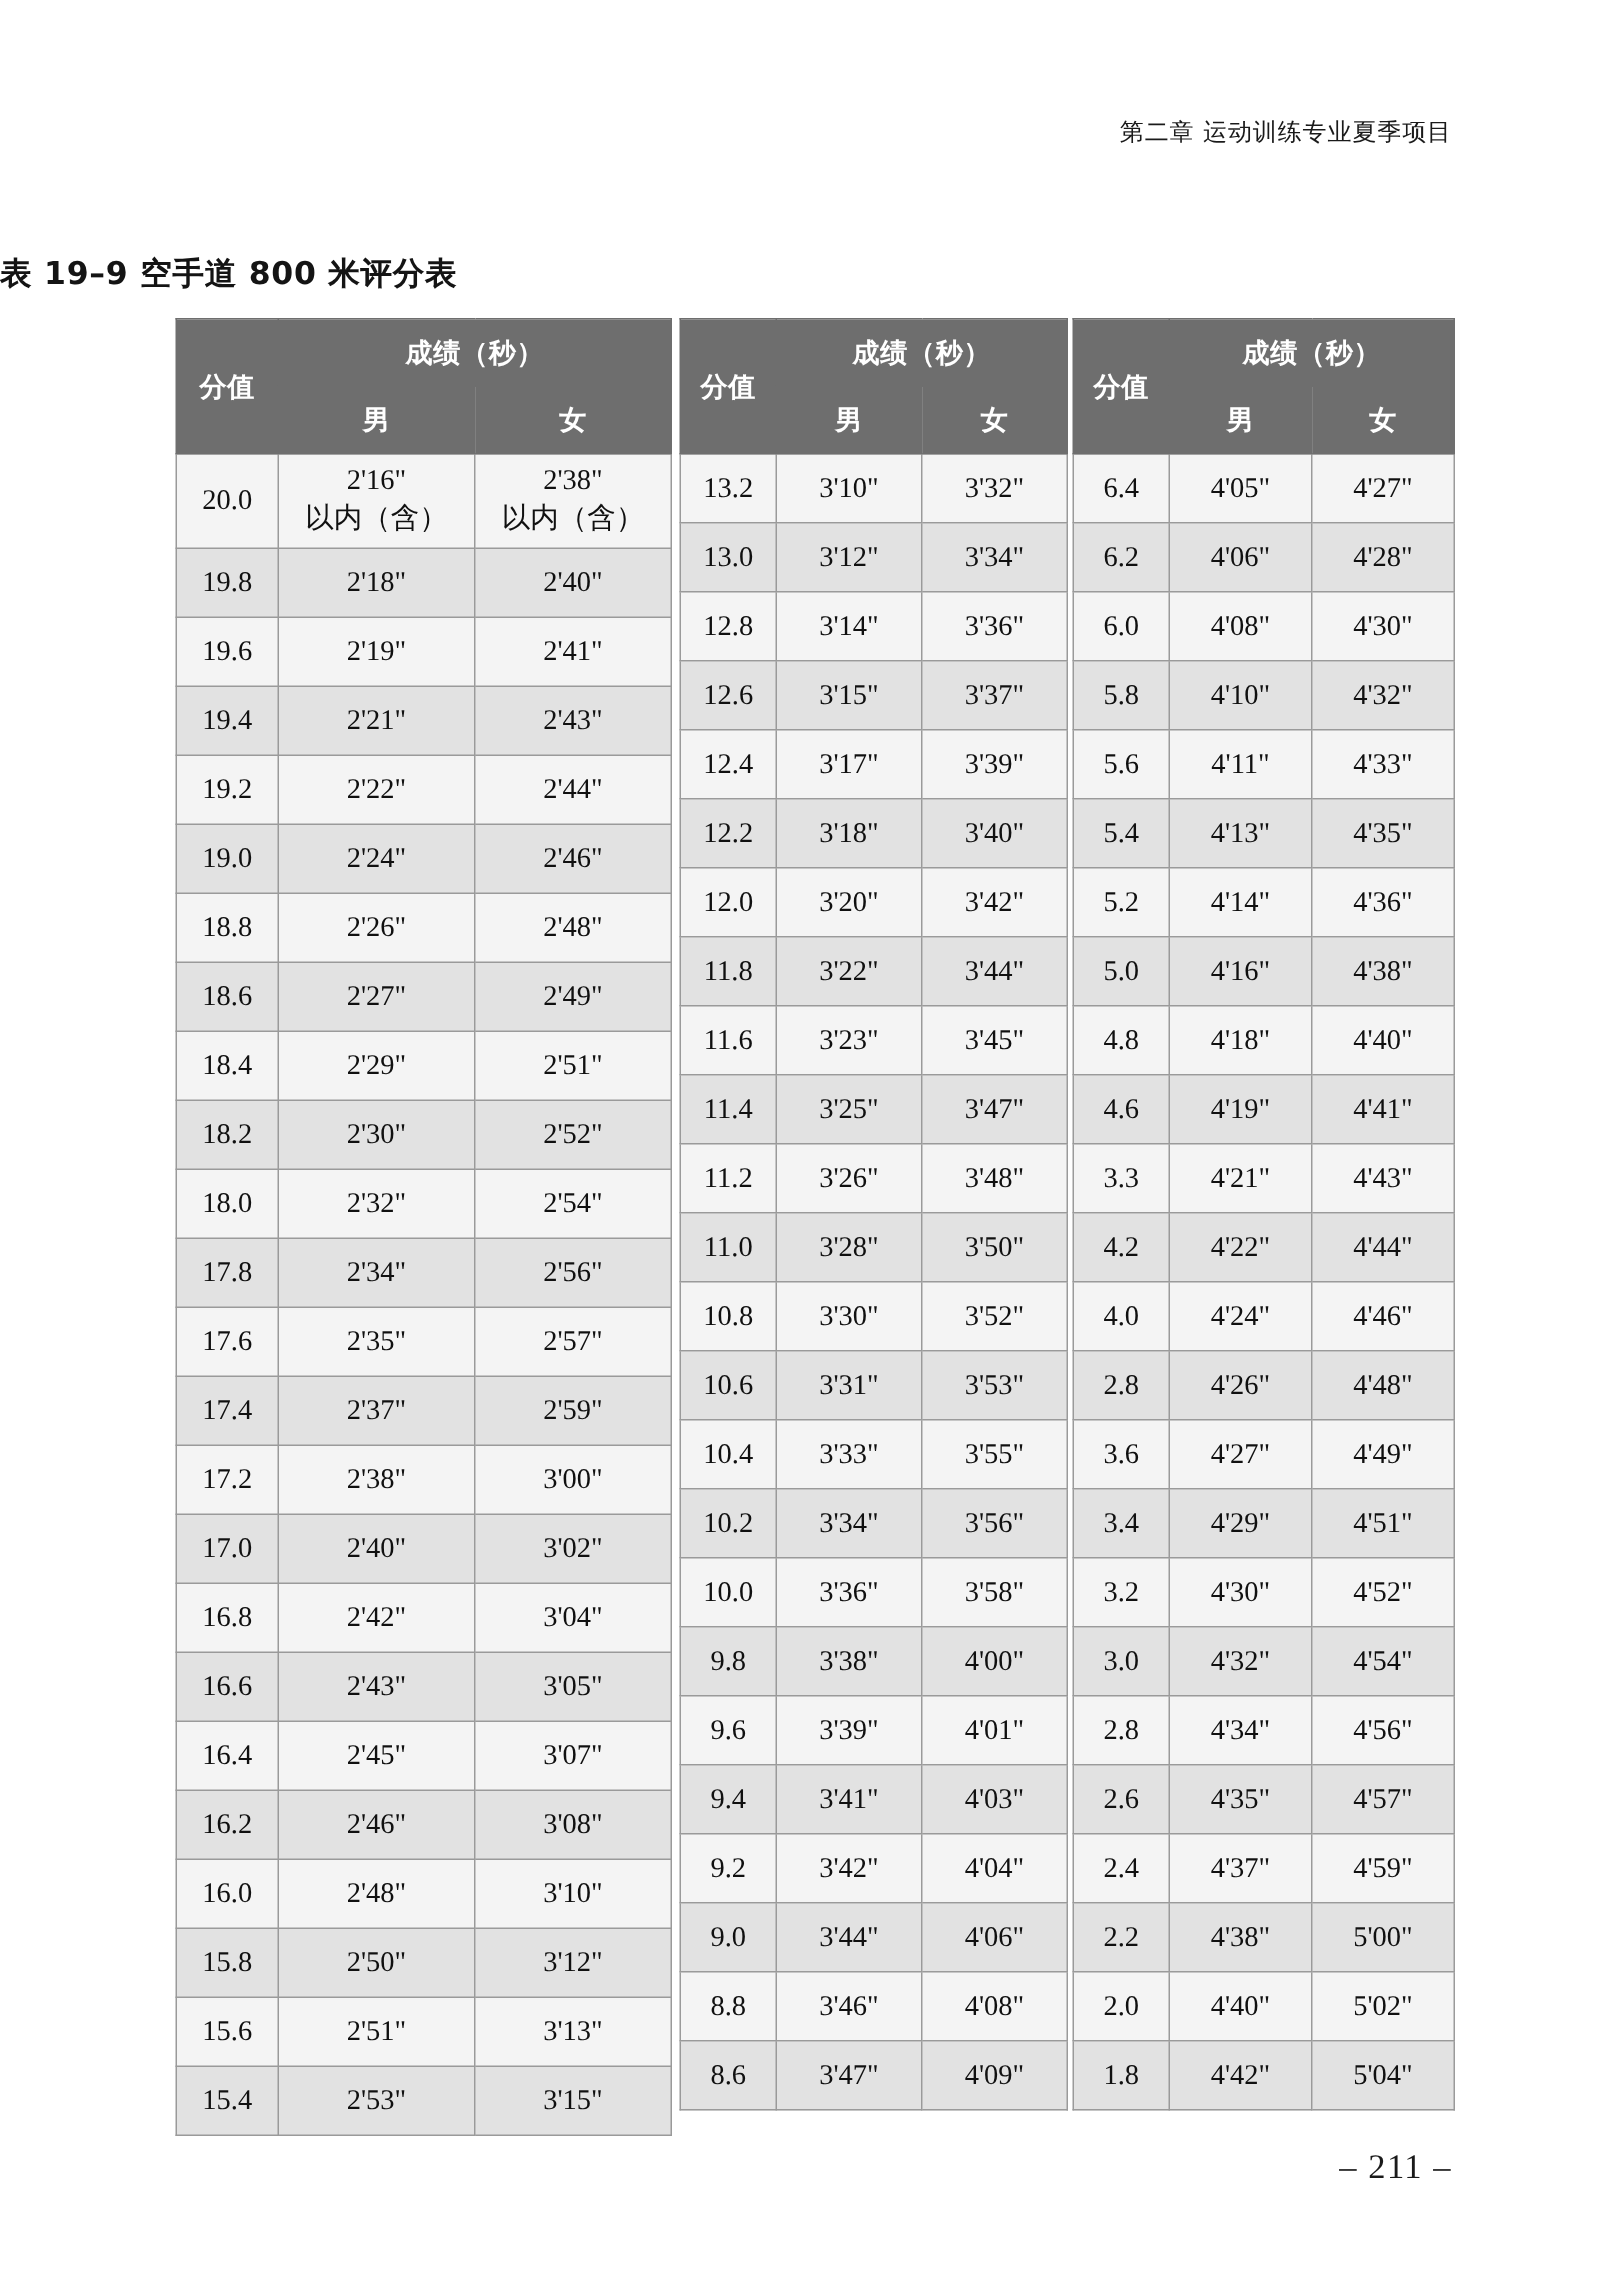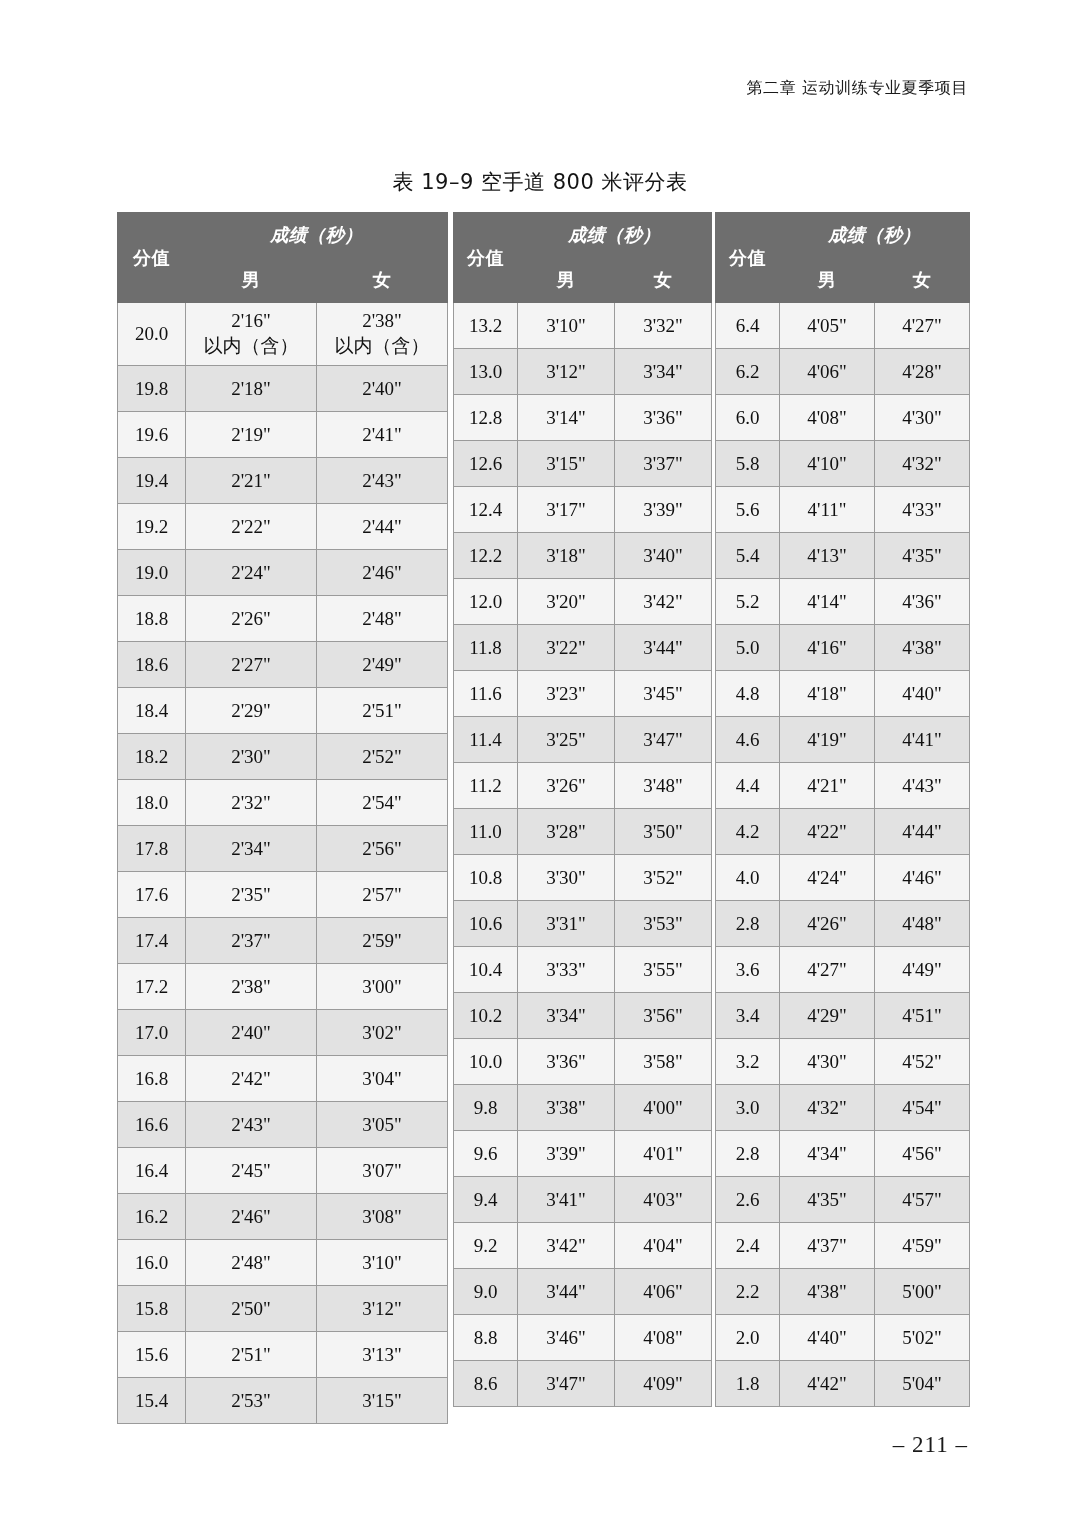--- a/index.html
+++ b/index.html
@@ -27,24 +27,24 @@
     color: #1a1a1a;
     white-space: nowrap;
   }
 
   
   .table-caption {
     position: absolute;
     top: 168px;
     left: 0;
     width: 1080px;
-    text-align: center;
+    text-align: left;
     font-family: "DejaVu Sans", "Liberation Sans", sans-serif;
     font-size: 21px;
-    font-weight: 400;
+    font-weight: 700;
     color: #141414;
     letter-spacing: 0.5px;
     box-sizing: border-box;
   }
 
   
   .tables-wrap {
     position: absolute;
     top: 212px;
     left: 117px;
@@ -74,21 +74,21 @@
   .score-table thead th {
     background: #6e6e6e;
     color: #ffffff;
     font-family: "DejaVu Sans", "Liberation Sans", sans-serif;
     font-weight: 700;
     font-size: 18px;
     letter-spacing: 0.5px;
     border-color: #6e6e6e;
   }
   .score-table thead th.hdr-score-value { height: 88px; }
-  .score-table thead th.hdr-result-group { height: 44px; font-style: italic; }
+  .score-table thead th.hdr-result-group { height: 44px; }
   .score-table thead th.hdr-sub { height: 44px; }
 
   .score-table tbody td {
     height: 45px;
     font-family: "Liberation Serif", "DejaVu Serif", serif;
     font-size: 19px;
     color: #101010;
     border-color: #9a9a9a;
   }
   .score-table tbody tr.shade-dark td { background: #e2e2e2; }
@@ -478,21 +478,21 @@
           <td>4.8</td>
           <td>4'18"</td>
           <td>4'40"</td>
         </tr>
         <tr class="shade-dark">
           <td>4.6</td>
           <td>4'19"</td>
           <td>4'41"</td>
         </tr>
         <tr class="shade-light">
-          <td>4.4</td>
+          <td>3.3</td>
           <td>4'21"</td>
           <td>4'43"</td>
         </tr>
         <tr class="shade-dark">
           <td>4.2</td>
           <td>4'22"</td>
           <td>4'44"</td>
         </tr>
         <tr class="shade-light">
           <td>4.0</td>

